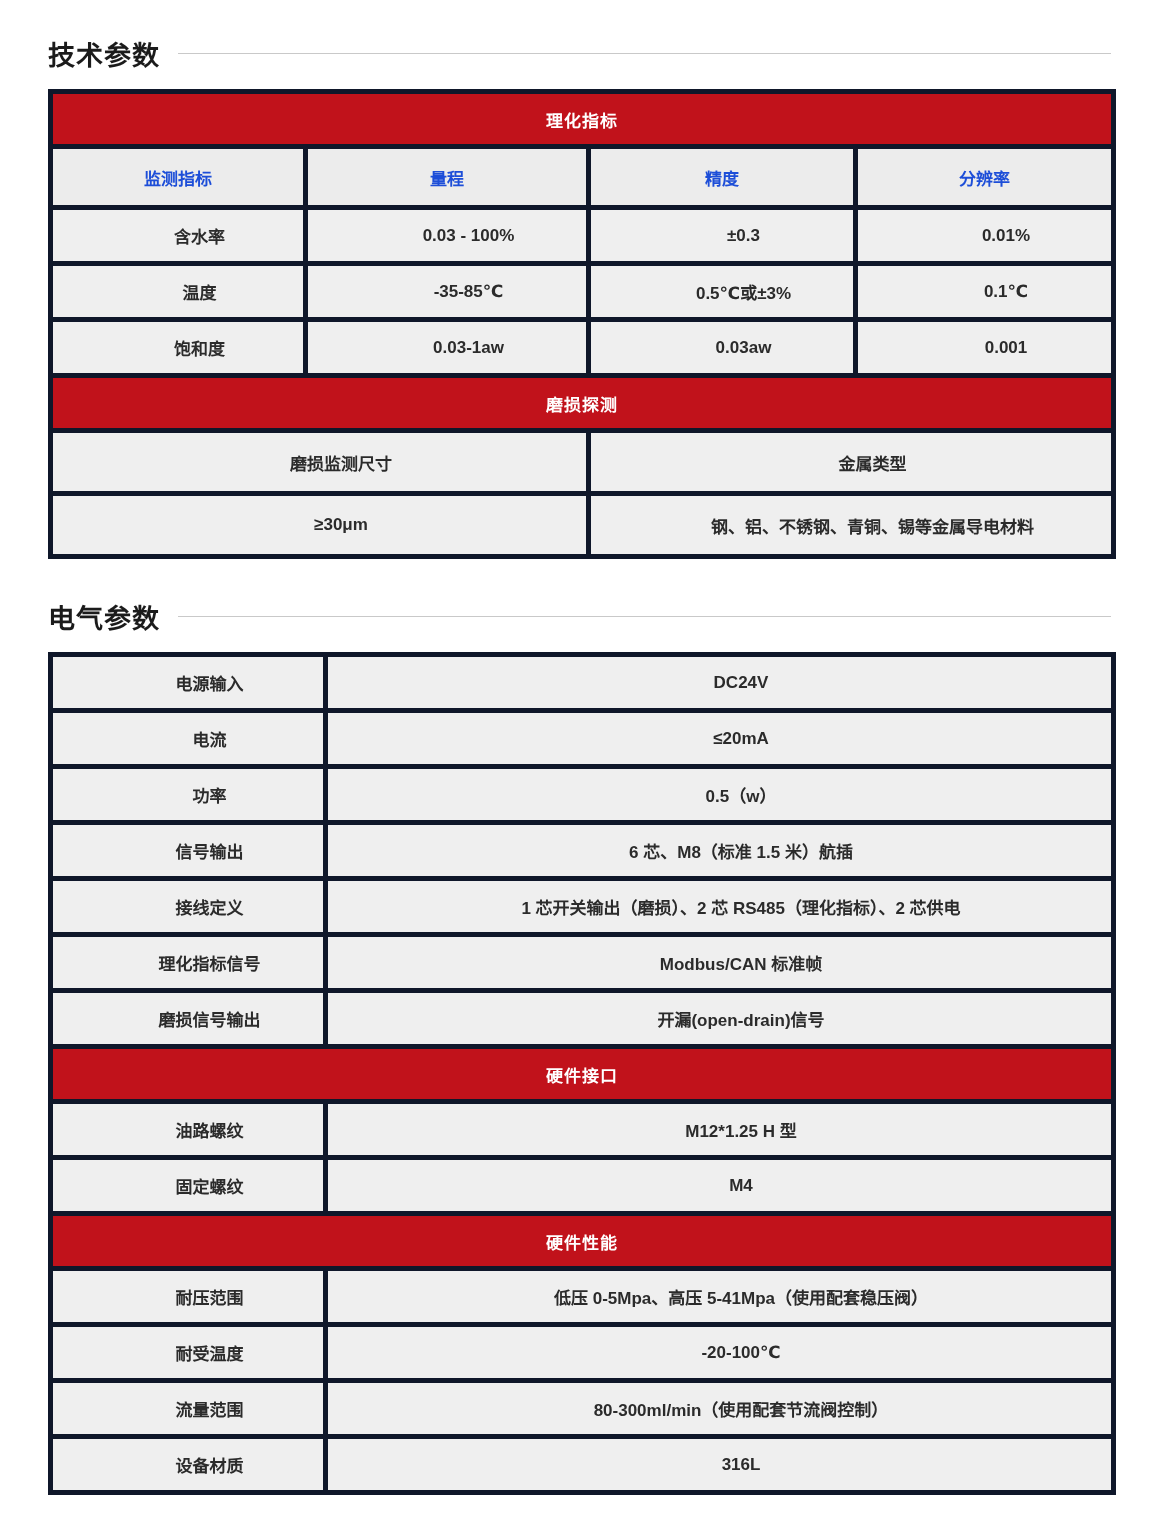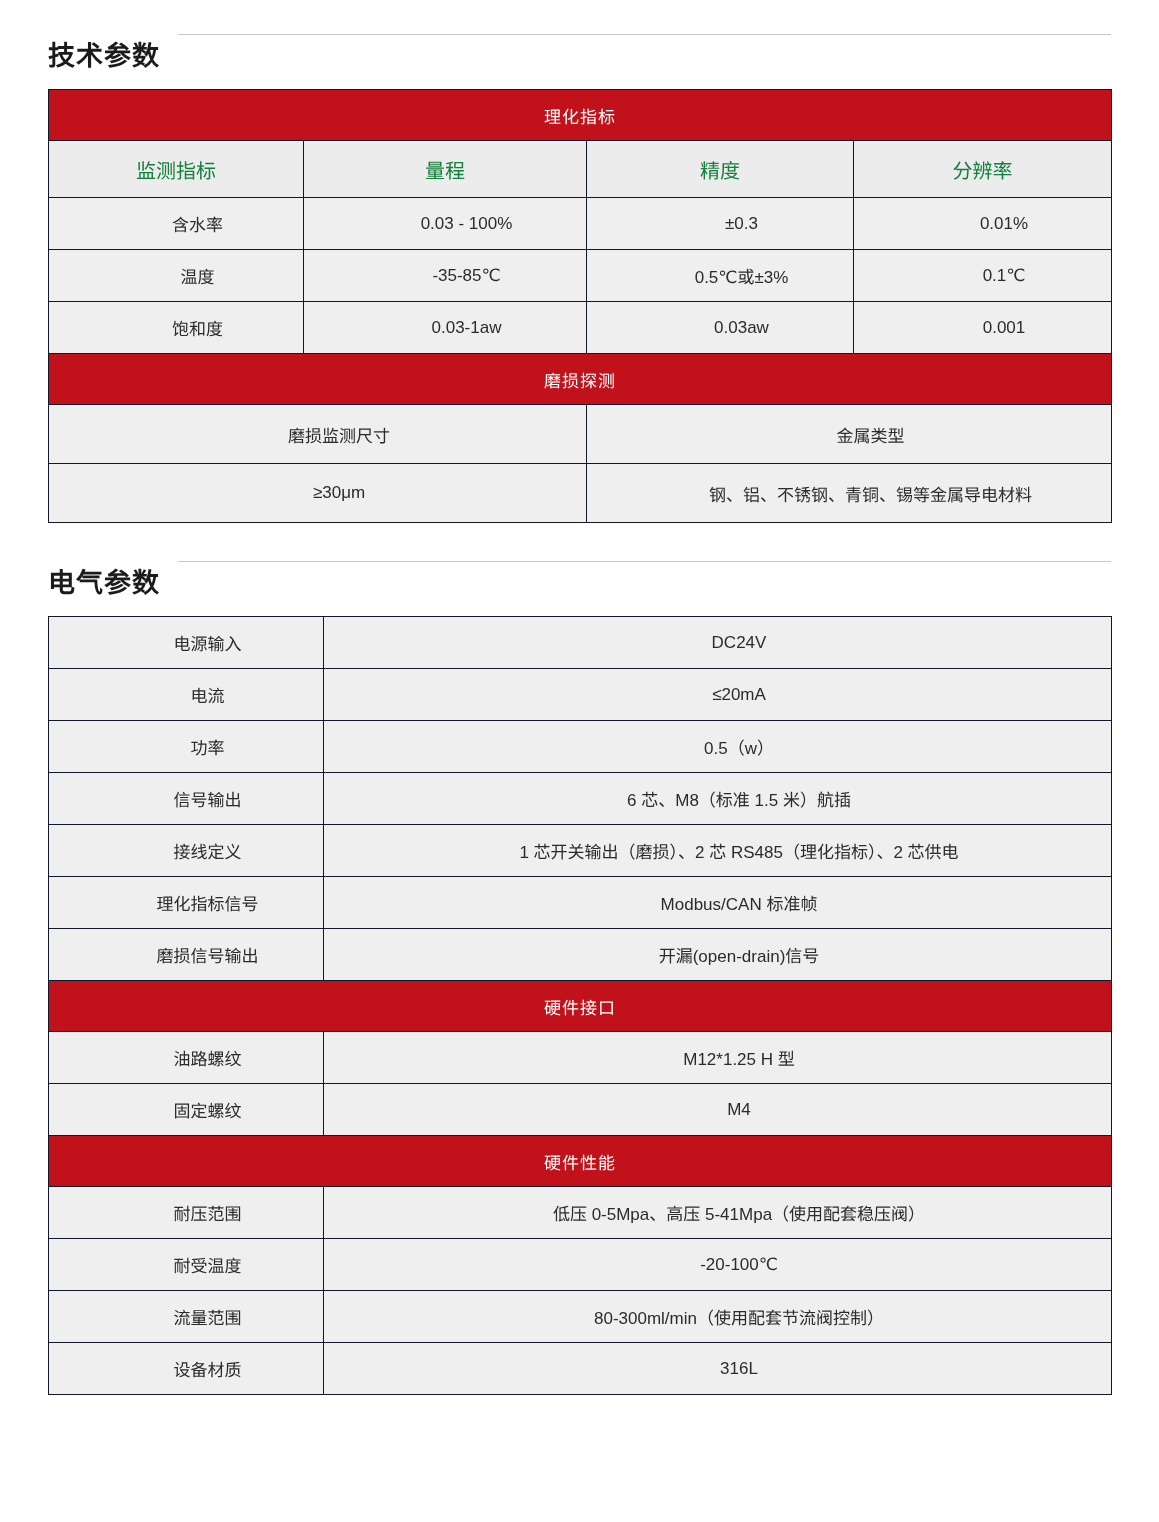--- a/index.html
+++ b/index.html
@@ -16,21 +16,21 @@
   }
   .page {
     width: 1159px;
     box-sizing: border-box;
     padding: 26px 48px 30px 48px;
   }
 
   
   .section-head {
     display: flex;
-    align-items: flex-start;
+    align-items: center;
     gap: 18px;
     margin: 8px 0 16px 0;
   }
   .section-head .title {
     font-size: 27px;
     font-weight: bold;
     letter-spacing: 1px;
     color: #1b1b1b;
     white-space: nowrap;
   }
@@ -41,38 +41,38 @@
   }
 
   
   table.spec {
     width: 1063px;
     border-collapse: collapse;
     table-layout: fixed;
     border: 1px solid #d4d4d4;
   }
   table.spec td, table.spec th {
-    border: 1px solid #0f172a;
+    border: 5px solid #0f172a;
     text-align: center;
     vertical-align: middle;
-    font-weight: normal;
+    font-weight: bold;
   }
   .band td {
     background: #c1121b;
     color: #ffffff;
     font-size: 17px;
     font-weight: bold;
     letter-spacing: 1px;
     height: 48px;
     border-color: #c1121b;
   }
   .hdr td {
     background: #ececec;
-    color: #15803d;
-    font-size: 20px;
+    color: #1d4ed8;
+    font-size: 17px;
     font-weight: bold;
     height: 54px;
   }
   .row td {
     background: #efefef;
     font-size: 17px;
     color: #2b2b2b;
     height: 49px;
     padding-left: 44px;
   }

